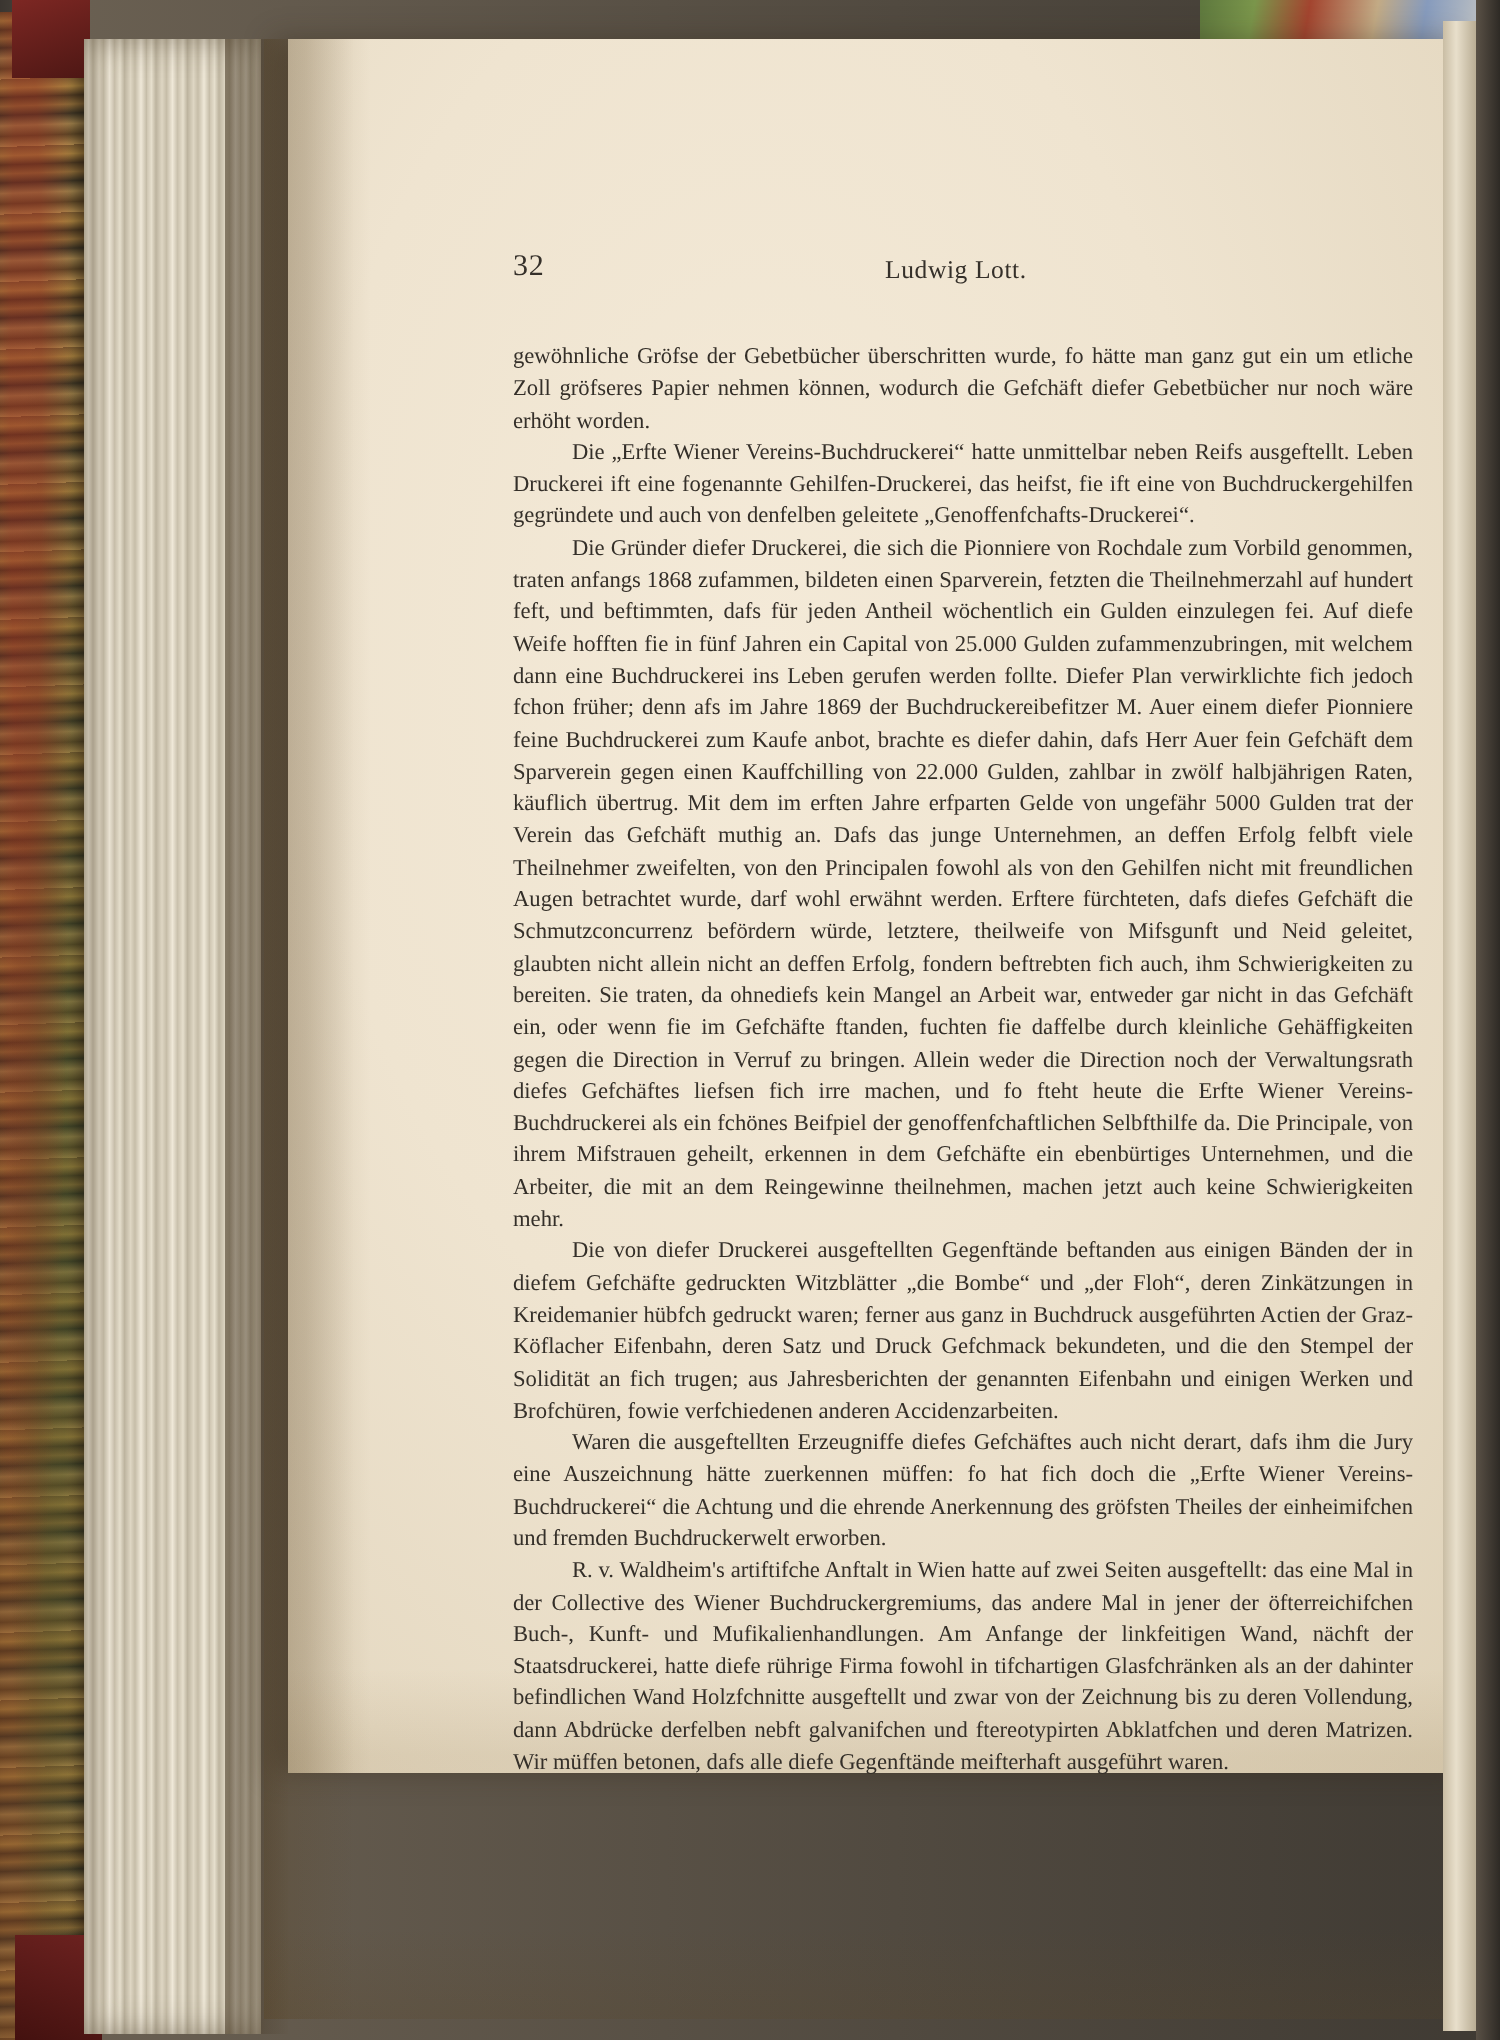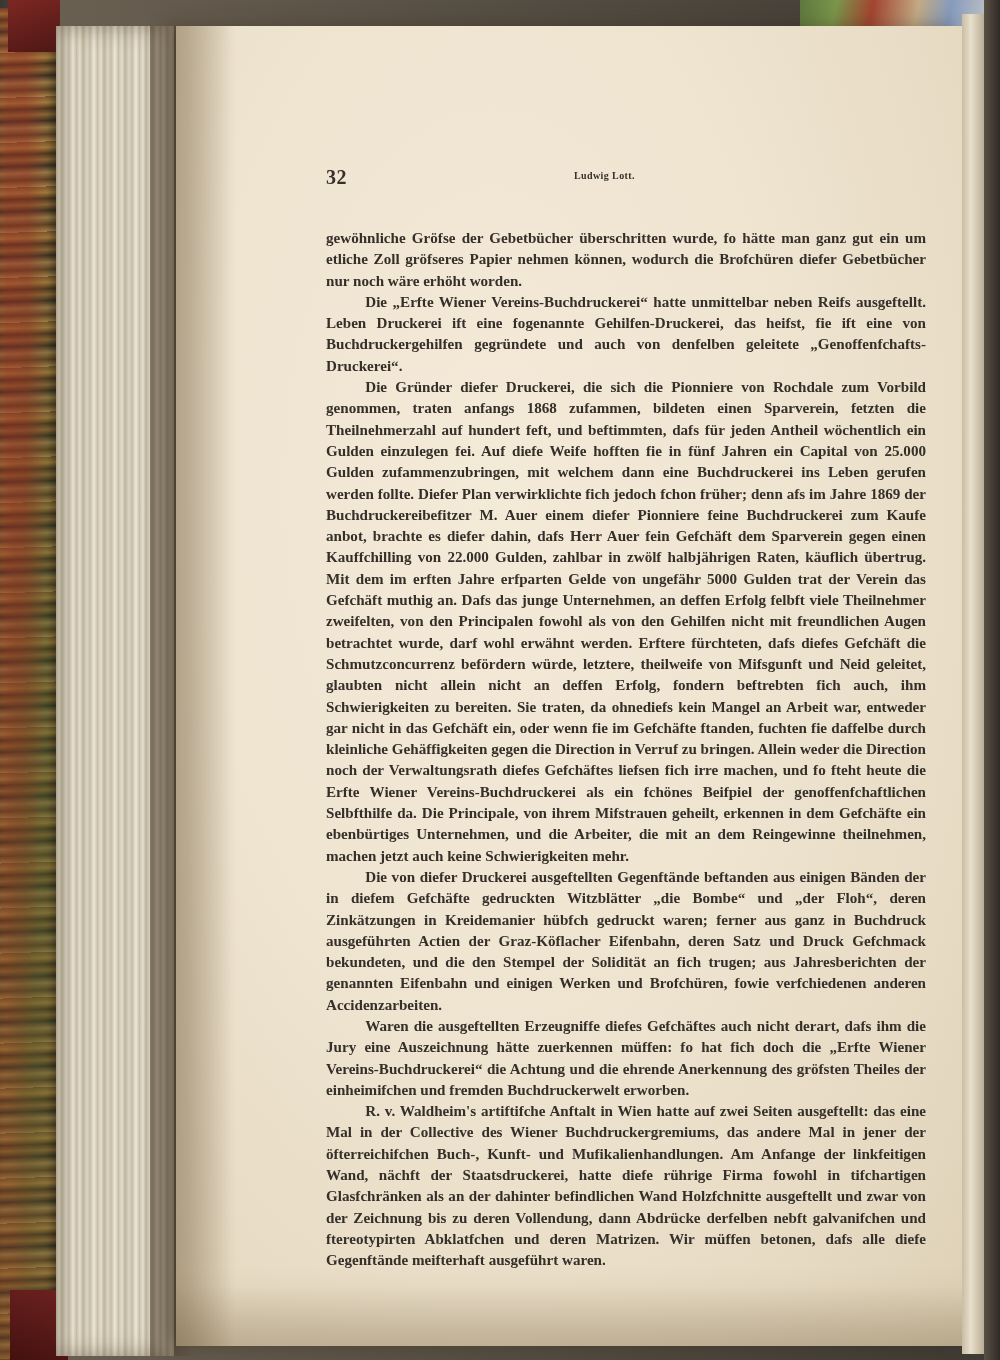--- a/index.html
+++ b/index.html
@@ -71,26 +71,25 @@
     box-shadow: inset 0 0 22px rgba(70,55,35,.5);
   }
   .page-block-shadow {
     position: absolute; left: 150px; top: 26px; width: 42px; height: 1330px;
     background: linear-gradient(90deg, rgba(60,45,25,.55), rgba(90,75,50,.05));
   }
 
   
   .leaf {
     position: absolute;
-    left: 176px; top: 26px;
-    width: 790px; height: 1320px;
+    left: 192px; top: 26px;
+    width: 790px; height: 1156px;
     background:
       radial-gradient(ellipse at 40% 35%, #f4ead8 0%, #efe4d0 45%, #e6dac3 78%, #ddd0b6 100%);
     box-shadow: -10px 0 18px rgba(50,38,20,.38);
-    font-weight: bold;
   }
   .leaf-grain {
     position: absolute; inset: 0;
     background:
       linear-gradient(90deg, rgba(120,95,55,.18) 0 1.5%, rgba(0,0,0,0) 7%),
       linear-gradient(0deg, rgba(130,105,60,.12) 0 1%, rgba(0,0,0,0) 6%);
     pointer-events: none;
   }
   
   .right-sliver {
@@ -115,21 +114,21 @@
     height: 34px;
     font-size: 19px;
     letter-spacing: .5px;
   }
   .folio-num {
     position: absolute; left: 0; top: 0;
     font-size: 20px;
   }
   .running-head {
     position: absolute; left: 248px; top: 4px;
-    font-size: 10px;
+    font-size: 17px;
     letter-spacing: .4px;
   }
   .body {
     margin-top: 28px;
     font-size: 15.1px;
     line-height: 21.3px;
     text-align: justify;
     text-justify: inter-word;
     color: #342f29;
   }
@@ -168,21 +167,21 @@
   <div class="leaf">
     <div class="leaf-grain"></div>
 
     <div class="text-col">
       <div class="folio-row">
         <span class="folio-num">32</span>
         <span class="running-head">Ludwig Lott.</span>
       </div>
 
       <div class="body">
-        <p class="noindent">gewöhnliche Gröfse der Gebetbücher überschritten wurde, fo hätte man ganz gut ein um etliche Zoll gröfseres Papier nehmen können, wodurch die Brofchüren diefer Gebetbücher nur noch wäre erhöht worden.</p>
+        <p class="noindent">gewöhnliche Gröfse der Gebetbücher überschritten wurde, fo hätte man ganz gut ein um etliche Zoll gröfseres Papier nehmen können, wodurch die Gefchäft diefer Gebetbücher nur noch wäre erhöht worden.</p>
         <p>Die „Erfte Wiener Vereins-Buchdruckerei“ hatte unmittelbar neben Reifs ausgeftellt. Leben Druckerei ift eine fogenannte Gehilfen-Druckerei, das heifst, fie ift eine von Buchdruckergehilfen gegründete und auch von denfelben geleitete „Genoffenfchafts-Druckerei“.</p>
         <p>Die Gründer diefer Druckerei, die sich die Pionniere von Rochdale zum Vorbild genommen, traten anfangs 1868 zufammen, bildeten einen Sparverein, fetzten die Theilnehmerzahl auf hundert feft, und beftimmten, dafs für jeden Antheil wöchentlich ein Gulden einzulegen fei. Auf diefe Weife hofften fie in fünf Jahren ein Capital von 25.000 Gulden zufammenzubringen, mit welchem dann eine Buchdruckerei ins Leben gerufen werden follte. Diefer Plan verwirklichte fich jedoch fchon früher; denn afs im Jahre 1869 der Buchdruckereibefitzer M. Auer einem diefer Pionniere feine Buchdruckerei zum Kaufe anbot, brachte es diefer dahin, dafs Herr Auer fein Gefchäft dem Sparverein gegen einen Kauffchilling von 22.000 Gulden, zahlbar in zwölf halbjährigen Raten, käuflich übertrug. Mit dem im erften Jahre erfparten Gelde von ungefähr 5000 Gulden trat der Verein das Gefchäft muthig an. Dafs das junge Unternehmen, an deffen Erfolg felbft viele Theilnehmer zweifelten, von den Principalen fowohl als von den Gehilfen nicht mit freundlichen Augen betrachtet wurde, darf wohl erwähnt werden. Erftere fürchteten, dafs diefes Gefchäft die Schmutzconcurrenz befördern würde, letztere, theilweife von Mifsgunft und Neid geleitet, glaubten nicht allein nicht an deffen Erfolg, fondern beftrebten fich auch, ihm Schwierigkeiten zu bereiten. Sie traten, da ohnediefs kein Mangel an Arbeit war, entweder gar nicht in das Gefchäft ein, oder wenn fie im Gefchäfte ftanden, fuchten fie daffelbe durch kleinliche Gehäffigkeiten gegen die Direction in Verruf zu bringen. Allein weder die Direction noch der Verwaltungsrath diefes Gefchäftes liefsen fich irre machen, und fo fteht heute die Erfte Wiener Vereins-Buchdruckerei als ein fchönes Beifpiel der genoffenfchaftlichen Selbfthilfe da. Die Principale, von ihrem Mifstrauen geheilt, erkennen in dem Gefchäfte ein ebenbürtiges Unternehmen, und die Arbeiter, die mit an dem Reingewinne theilnehmen, machen jetzt auch keine Schwierigkeiten mehr.</p>
         <p>Die von diefer Druckerei ausgeftellten Gegenftände beftanden aus einigen Bänden der in diefem Gefchäfte gedruckten Witzblätter „die Bombe“ und „der Floh“, deren Zinkätzungen in Kreidemanier hübfch gedruckt waren; ferner aus ganz in Buchdruck ausgeführten Actien der Graz-Köflacher Eifenbahn, deren Satz und Druck Gefchmack bekundeten, und die den Stempel der Solidität an fich trugen; aus Jahresberichten der genannten Eifenbahn und einigen Werken und Brofchüren, fowie verfchiedenen anderen Accidenzarbeiten.</p>
         <p>Waren die ausgeftellten Erzeugniffe diefes Gefchäftes auch nicht derart, dafs ihm die Jury eine Auszeichnung hätte zuerkennen müffen: fo hat fich doch die „Erfte Wiener Vereins-Buchdruckerei“ die Achtung und die ehrende Anerkennung des gröfsten Theiles der einheimifchen und fremden Buchdruckerwelt erworben.</p>
         <p>R. v. Waldheim's artiftifche Anftalt in Wien hatte auf zwei Seiten ausgeftellt: das eine Mal in der Collective des Wiener Buchdruckergremiums, das andere Mal in jener der öfterreichifchen Buch-, Kunft- und Mufikalienhandlungen. Am Anfange der linkfeitigen Wand, nächft der Staatsdruckerei, hatte diefe rührige Firma fowohl in tifchartigen Glasfchränken als an der dahinter befindlichen Wand Holzfchnitte ausgeftellt und zwar von der Zeichnung bis zu deren Vollendung, dann Abdrücke derfelben nebft galvanifchen und ftereotypirten Abklatfchen und deren Matrizen. Wir müffen betonen, dafs alle diefe Gegenftände meifterhaft ausgeführt waren.</p>
       </div>
     </div>
   </div>
 
   <div class="gutter-shade"></div>

